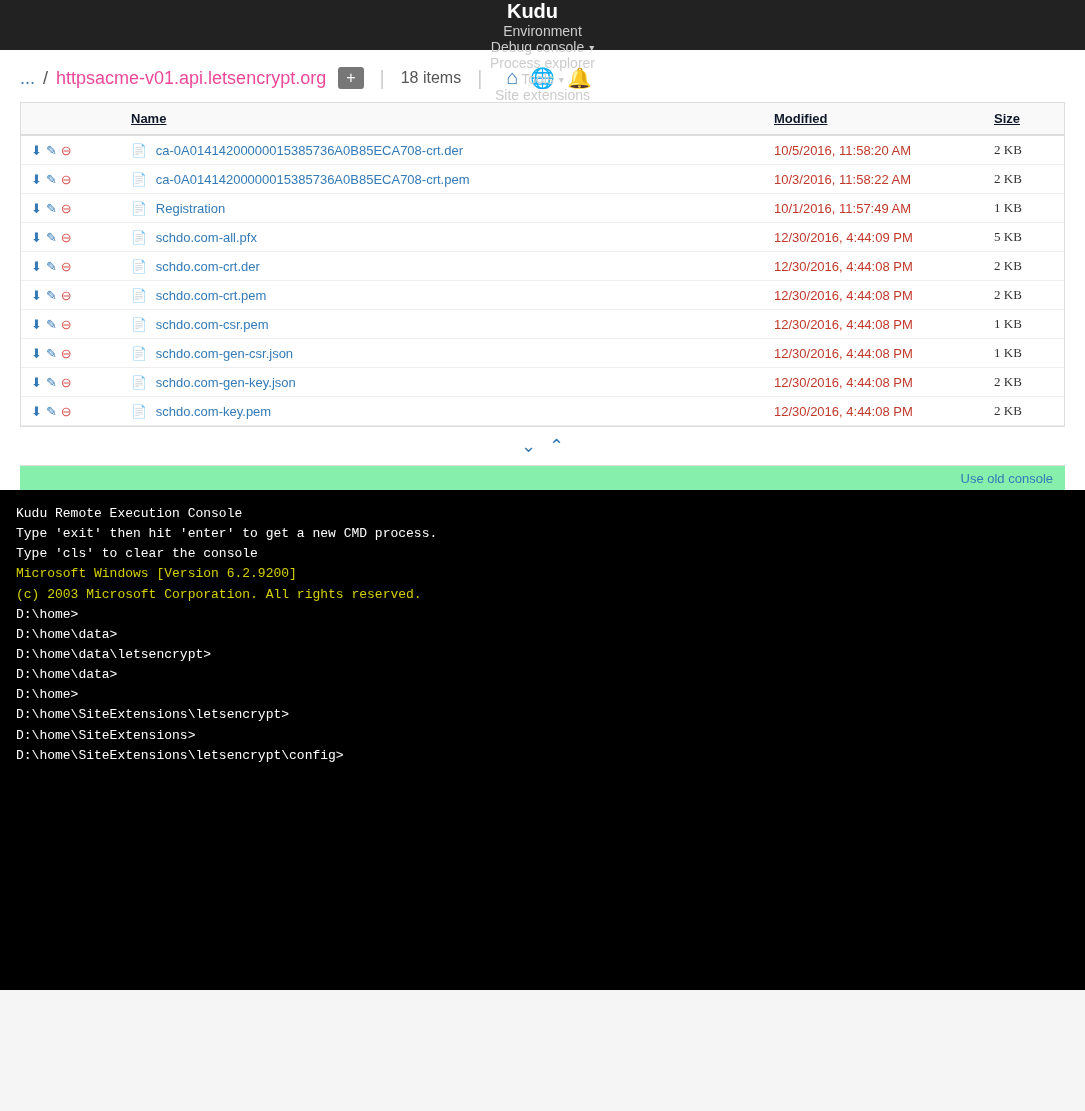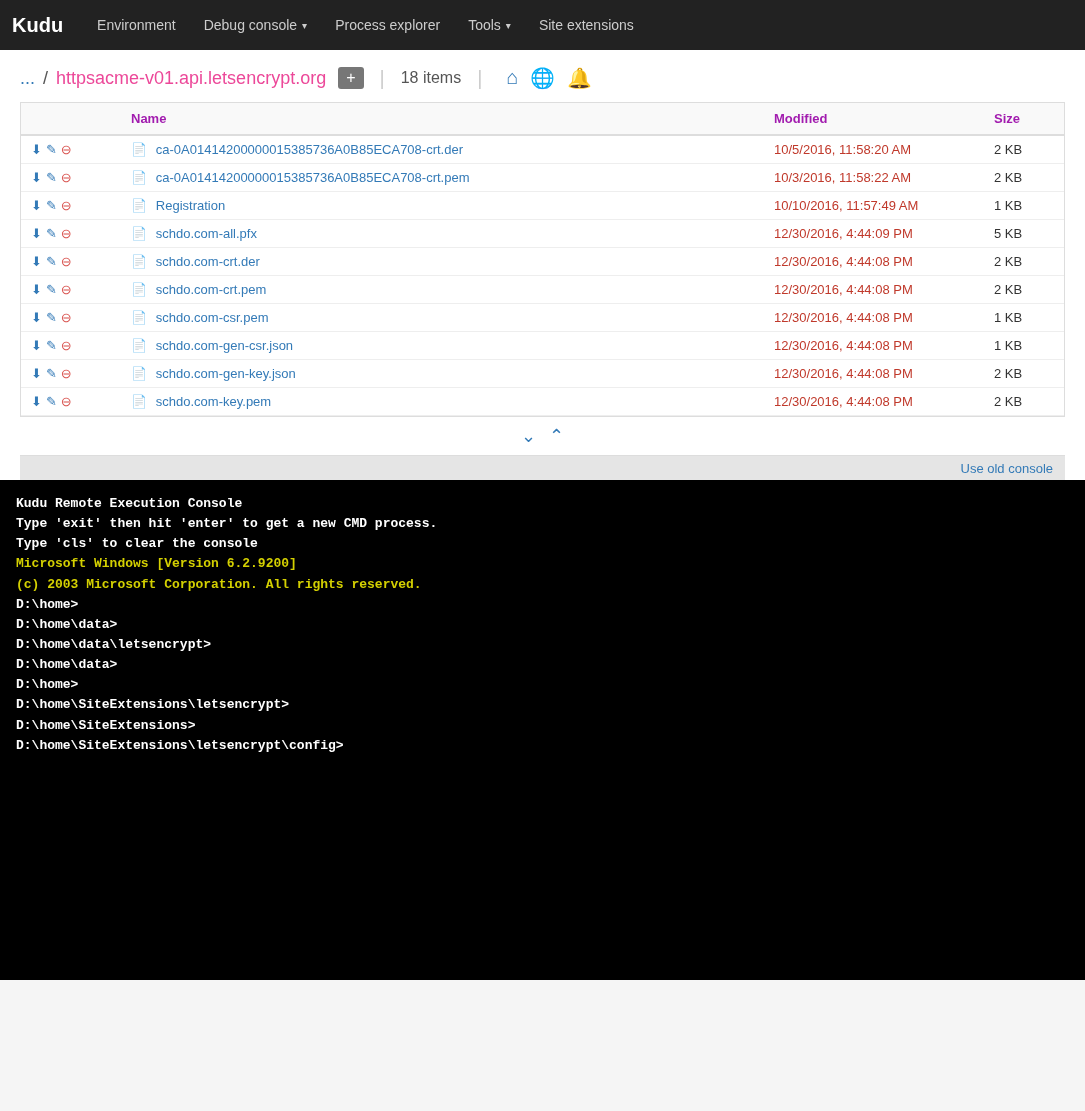--- a/index.html
+++ b/index.html
@@ -6,20 +6,21 @@
     body { font-family: 'Segoe UI', Tahoma, Geneva, Verdana, sans-serif; font-size: 14px; background: #f5f5f5; }
 
     
     .navbar {
       background: #222;
       color: #ccc;
       display: flex;
       align-items: center;
       padding: 0 12px;
       height: 50px;
+      flex-direction: column;
     }
     .navbar-brand {
       color: #fff;
       font-size: 20px;
       font-weight: bold;
       margin-right: 20px;
       text-decoration: none;
     }
     .nav-item {
       color: #ccc;
@@ -77,64 +78,64 @@
       font-size: 13px;
     }
     thead tr {
       background: #f9f9f9;
       border-bottom: 2px solid #ddd;
     }
     thead th {
       padding: 8px 10px;
       text-align: left;
       font-weight: 600;
-      color: #a21caf;
+      color: #0f172a;
+      text-decoration: underline;
     }
     tbody tr {
       border-bottom: 1px solid #eee;
     }
     tbody td {
       padding: 6px 10px;
       vertical-align: middle;
     }
     .row-actions { display: flex; gap: 4px; align-items: center; }
     .action-icon { cursor: pointer; font-size: 13px; }
     .action-download { color: #337ab7; }
     .action-edit { color: #337ab7; }
     .action-delete { color: #d9534f; }
     .file-icon { color: #555; margin-right: 5px; }
     .file-link { color: #337ab7; cursor: pointer; text-decoration: none; }
     .modified-date { color: #c0392b; }
-    .file-size { color: #333; }
+    .file-size { color: #333; font-family: Liberation Serif, serif; }
 
     
     .scroll-controls {
       text-align: center;
       padding: 8px;
       font-size: 18px;
     }
     .scroll-btn { cursor: pointer; color: #337ab7; margin: 0 4px; }
 
     
     .console-header {
       text-align: right;
       padding: 4px 12px;
-      background: #e5e5e5;
+      background: #86efac;
       border-top: 1px solid #ddd;
     }
     .use-old-console { color: #337ab7; cursor: pointer; font-size: 13px; text-decoration: none; }
     .console-wrapper {
       background: #000;
       color: #fff;
       font-family: 'Courier New', Courier, monospace;
       font-size: 13px;
       padding: 14px 16px;
       min-height: 500px;
       line-height: 1.55;
-      font-weight: bold;
     }
     .console-line { white-space: pre; }
     .console-line.yellow { color: #d4d000; }
     .console-line.prompt { color: #fff; }
   </style>
 </head>
 <body>
 
 <nav class="navbar">
   <a class="navbar-brand">Kudu</a>
@@ -229,21 +230,21 @@
         <span class="action-icon action-download" title="Download">⬇</span>
         <span class="action-icon action-edit" title="Edit">✎</span>
         <span class="action-icon action-delete" title="Delete">⊖</span>
       </div>
     </td>
     <td>
       <span class="file-icon">📄</span>
       <a class="file-link">Registration</a>
     </td>
     <td>
-      <span class="modified-date">10/10/2016, 11:57:49 AM</span>
+      <span class="modified-date">10/1/2016, 11:57:49 AM</span>
     </td>
     <td>
       <span class="file-size">1 KB</span>
     </td>
   </tr>
           <tr>
     <td>
       <div class="row-actions">
         <span class="action-icon action-download" title="Download">⬇</span>
         <span class="action-icon action-edit" title="Edit">✎</span>

